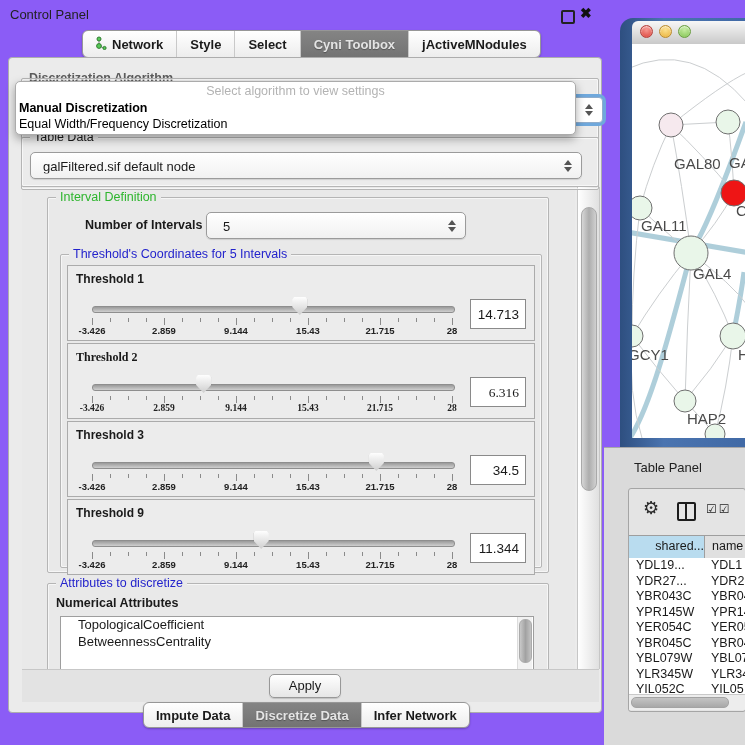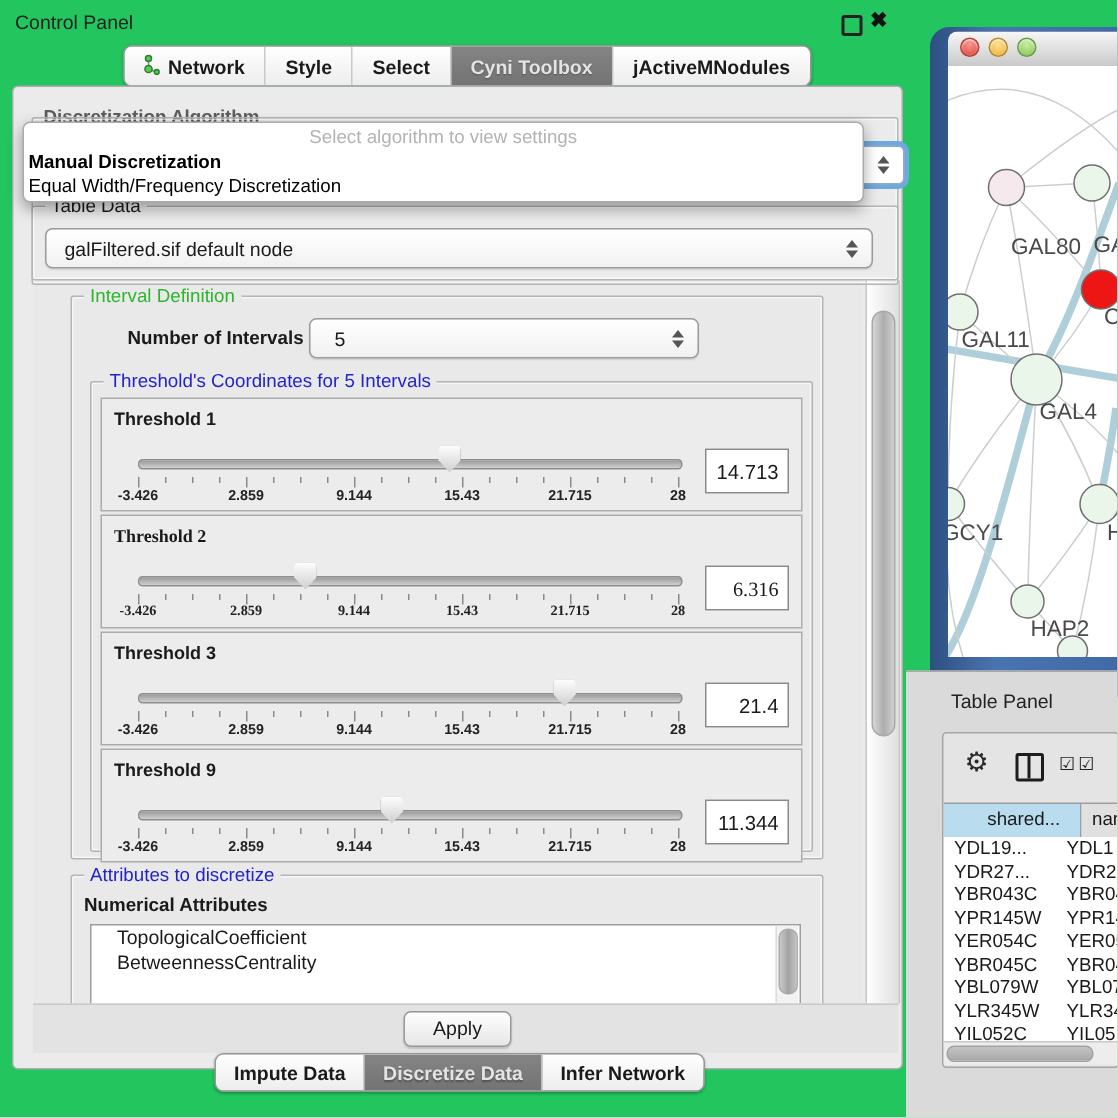--- a/index.html
+++ b/index.html
@@ -1,16 +1,16 @@
 <!DOCTYPE html>
 <html><head>
 <meta charset="utf-8">
 <style>
   html,body{margin:0;padding:0;}
-  #app{position:relative;width:745px;height:745px;background:#22c55e;overflow:hidden;
+  #app{position:relative;width:745px;height:745px;background:#8b5cf6;overflow:hidden;
        font-family:"Liberation Sans",sans-serif;color:#1a1a1a;
        --sel-tab:#7a7a7a;--sel-tab-text:#e4e4e4;--green:#2db52d;--blue:#2323cc;
        --ring:#6fa8dc;--frame:#3e67a3;--selhdr:#b9dcef;}
   .abs{position:absolute;}
   
   .cp-title{left:10px;top:7px;font-size:13px;color:#222;}
   .win-max{left:561px;top:10px;width:10px;height:10px;border:2px solid #222;border-radius:2px;}
   .win-close{left:580px;top:5px;font-size:14px;font-weight:bold;color:#111;}
   
   .segbar{display:flex;align-items:stretch;border:1px solid #979797;border-radius:6px;
@@ -99,21 +99,21 @@
   
   .right-lower{left:604px;top:447px;width:141px;height:298px;background:#dadada;border-top:1px solid #a8a8a8;}
   .tp-title{left:634px;top:460px;font-size:13px;color:#222;}
   .tp-body{left:628px;top:488px;width:116px;height:222px;background:#e4e4e4;border:1px solid #a5a5a5;
            border-radius:3px;overflow:hidden;}
   .gear{position:absolute;left:14px;top:8px;font-size:18px;color:#2a2a2a;}
   .split-icon{position:absolute;left:48px;top:13px;width:15px;height:15px;border:2px solid #1c1c1c;border-radius:2px;}
   .split-icon::after{content:"";position:absolute;left:6px;top:0;width:2px;height:15px;background:#1c1c1c;}
   .checks{position:absolute;left:77px;top:13px;font-size:12px;letter-spacing:2px;color:#222;}
   .tp-header{position:absolute;left:0;top:46px;width:100%;height:22px;display:flex;border-top:1px solid #9e9e9e;border-bottom:1px solid #9e9e9e;}
-  .tp-h1{width:75px;background:var(--selhdr);border-right:1px solid #9e9e9e;font-size:12.5px;text-align:center;line-height:21px;overflow:hidden;padding-left:16px;}
+  .tp-h1{width:75px;background:var(--selhdr);border-right:1px solid #9e9e9e;font-size:12.5px;text-align:right;line-height:21px;overflow:hidden;}
   .tp-h2{flex:1;background:#e0e0e0;font-size:12.5px;padding-left:7px;line-height:21px;overflow:hidden;}
   .tp-rows{position:absolute;left:0;top:69px;width:100%;height:136px;background:#fff;overflow:hidden;}
   .tp-row{display:flex;height:15.5px;font-size:12.5px;line-height:15.5px;}
   .tp-c1{width:75px;padding-left:7px;box-sizing:border-box;white-space:nowrap;overflow:hidden;}
   .tp-c2{flex:1;padding-left:7px;white-space:nowrap;overflow:hidden;}
   .hscroll{position:absolute;left:0;top:205px;width:100%;height:15px;background:#ededed;border-top:1px solid #c9c9c9;}
   .hthumb{position:absolute;left:2px;top:2px;width:96px;height:9px;border-radius:5px;
           background:linear-gradient(#c4c4c4,#a8a8a8);border:1px solid #a3a3a3;}
   .net-icon{display:inline-block;}
 </style>
@@ -300,21 +300,21 @@
                   <div class="tick" style="left:360px;height:7px"></div>
                 </div>
                 <div class="ticklabels">
                   <span class="ticklabel" style="left:-30px">-3.426</span>
                   <span class="ticklabel" style="left:42px">2.859</span>
                   <span class="ticklabel" style="left:114px">9.144</span>
                   <span class="ticklabel" style="left:186px">15.43</span>
                   <span class="ticklabel" style="left:258px">21.715</span>
                   <span class="ticklabel" style="left:330px">28</span>
                 </div>
-                <div class="valbox">21.4</div>
+                <div class="valbox">34.5</div>
               </div>
               <div class="threshold" style="top: 244px;">
                 <div class="thr-label">Threshold 9</div>
                 <div class="track"></div>
                 <div class="thumb" style="left:185.7px"></div>
                 <div class="ticks">
                   <div class="tick" style="left:0px;height:7px"></div>
                   <div class="tick" style="left:18px;height:4px"></div>
                   <div class="tick" style="left:36px;height:4px"></div>
                   <div class="tick" style="left:54px;height:4px"></div>

